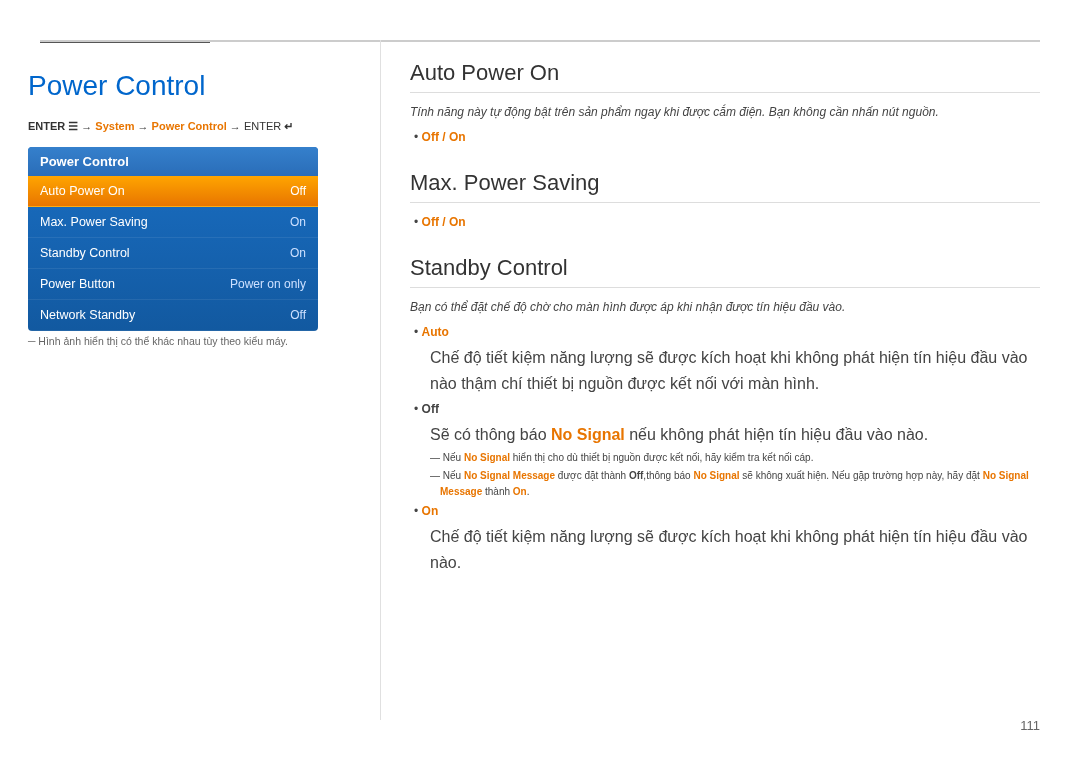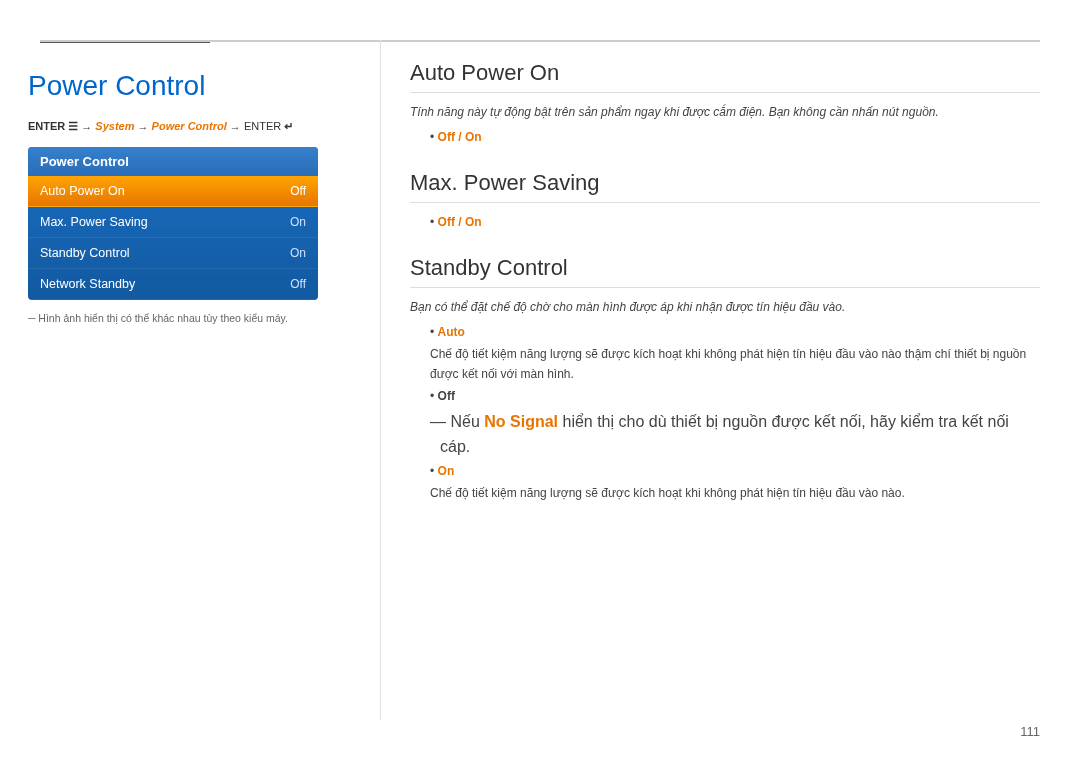--- a/index.html
+++ b/index.html
@@ -35,21 +35,21 @@
       margin-bottom: 18px;
       margin-top: 10px;
     }
 
     .menu-path {
       font-size: 11px;
       color: #333;
       margin-bottom: 14px;
     }
     .menu-path strong { font-weight: bold; }
-    .menu-path .orange { color: #e87500; font-weight: bold; font-style: italic; }
+    .menu-path .orange { color: #e87500; font-weight: bold; }
 
     .power-control-box {
       background: linear-gradient(180deg, #1a6fc4 0%, #1259a0 100%);
       border-radius: 4px;
       overflow: hidden;
       width: 290px;
     }
 
     .power-control-box-header {
       background: linear-gradient(180deg, #3580cc 0%, #2a6db8 100%);
@@ -74,21 +74,21 @@
       color: #ffffff;
     }
 
     .menu-item .item-label { font-size: 12.5px; }
     .menu-item .item-value { font-size: 12px; color: #cce0ff; }
     .menu-item.active .item-value { color: #ffffff; }
 
     .note-text {
       font-size: 10.5px;
       color: #666;
-      margin-top: 12px;
+      margin-top: 4px;
     }
     .note-text::before { content: '─ '; }
 
     .right-column {
       position: absolute;
       left: 410px;
       top: 60px;
       right: 40px;
     }
 
@@ -116,51 +116,51 @@
       font-size: 12px;
       color: #444;
       line-height: 1.6;
       margin-bottom: 6px;
       font-style: italic;
     }
 
     .bullet-item {
       font-size: 12px;
       color: #444;
-      margin-left: 20px;
+      margin-left: 4px;
       margin-bottom: 4px;
       line-height: 1.5;
     }
 
     .bullet-item::before { content: '• '; }
 
     .orange-bold { color: #e87500; font-weight: bold; }
 
     .sub-text {
-      font-size: 12px;
+      font-size: 16px;
       color: #444;
       margin-left: 20px;
       line-height: 1.6;
       margin-bottom: 3px;
     }
 
     .dash-item {
-      font-size: 16px;
+      font-size: 10px;
       color: #444;
       margin-left: 20px;
       line-height: 1.6;
       margin-bottom: 2px;
       padding-left: 10px;
       text-indent: -10px;
     }
     .dash-item::before { content: '— '; }
 
     .page-number {
       position: absolute;
-      bottom: 24px;
+      bottom: 30px;
       right: 40px;
       font-size: 13px;
       color: #666;
     }
 
     .top-rule-left {
       position: absolute;
       top: 40px;
       left: 40px;
       width: 170px;
@@ -190,20 +190,24 @@
     </div>
     <div class="menu-item">
       <span class="item-label">Max. Power Saving</span>
       <span class="item-value">On</span>
     </div>
     <div class="menu-item">
       <span class="item-label">Standby Control</span>
       <span class="item-value">On</span>
     </div>
     <div class="menu-item">
+      <span class="item-label">Power Button</span>
+      <span class="item-value">Power on only</span>
+    </div>
+    <div class="menu-item">
       <span class="item-label">Network Standby</span>
       <span class="item-value">Off</span>
     </div>
   </div>
 
   <div class="note-text">Hình ảnh hiển thị có thể khác nhau tùy theo kiểu máy.</div>
 </div>
 
 <div class="right-column">
 
@@ -219,21 +223,23 @@
   </div>
 
   <div class="section">
     <h2 class="section-title">Standby Control</h2>
     <p class="section-desc">Bạn có thể đặt chế độ chờ cho màn hình được áp khi nhận được tín hiệu đầu vào.</p>
 
     <div class="bullet-item"><span class="orange-bold">Auto</span></div>
     <div class="sub-text">Chế độ tiết kiệm năng lượng sẽ được kích hoạt khi không phát hiện tín hiệu đầu vào nào thậm chí thiết bị nguồn được kết nối với màn hình.</div>
 
     <div class="bullet-item"><span style="font-weight:bold;">Off</span></div>
+    <div class="sub-text">Sẽ có thông báo <span class="orange-bold">No Signal</span> nếu không phát hiện tín hiệu đầu vào nào.</div>
     <div class="dash-item">Nếu <span class="orange-bold">No Signal</span> hiển thị cho dù thiết bị nguồn được kết nối, hãy kiểm tra kết nối cáp.</div>
+    <div class="dash-item">Nếu <span class="orange-bold">No Signal Message</span> được đặt thành <span style="font-weight:bold;">Off</span>,thông báo <span class="orange-bold">No Signal</span> sẽ không xuất hiện. Nếu gặp trường hợp này, hãy đặt <span class="orange-bold">No Signal Message</span> thành <span class="orange-bold">On</span>.</div>
 
     <div class="bullet-item"><span class="orange-bold">On</span></div>
     <div class="sub-text">Chế độ tiết kiệm năng lượng sẽ được kích hoạt khi không phát hiện tín hiệu đầu vào nào.</div>
   </div>
 
 </div>
 
 <div class="page-number">111</div>
 
 </body></html>

